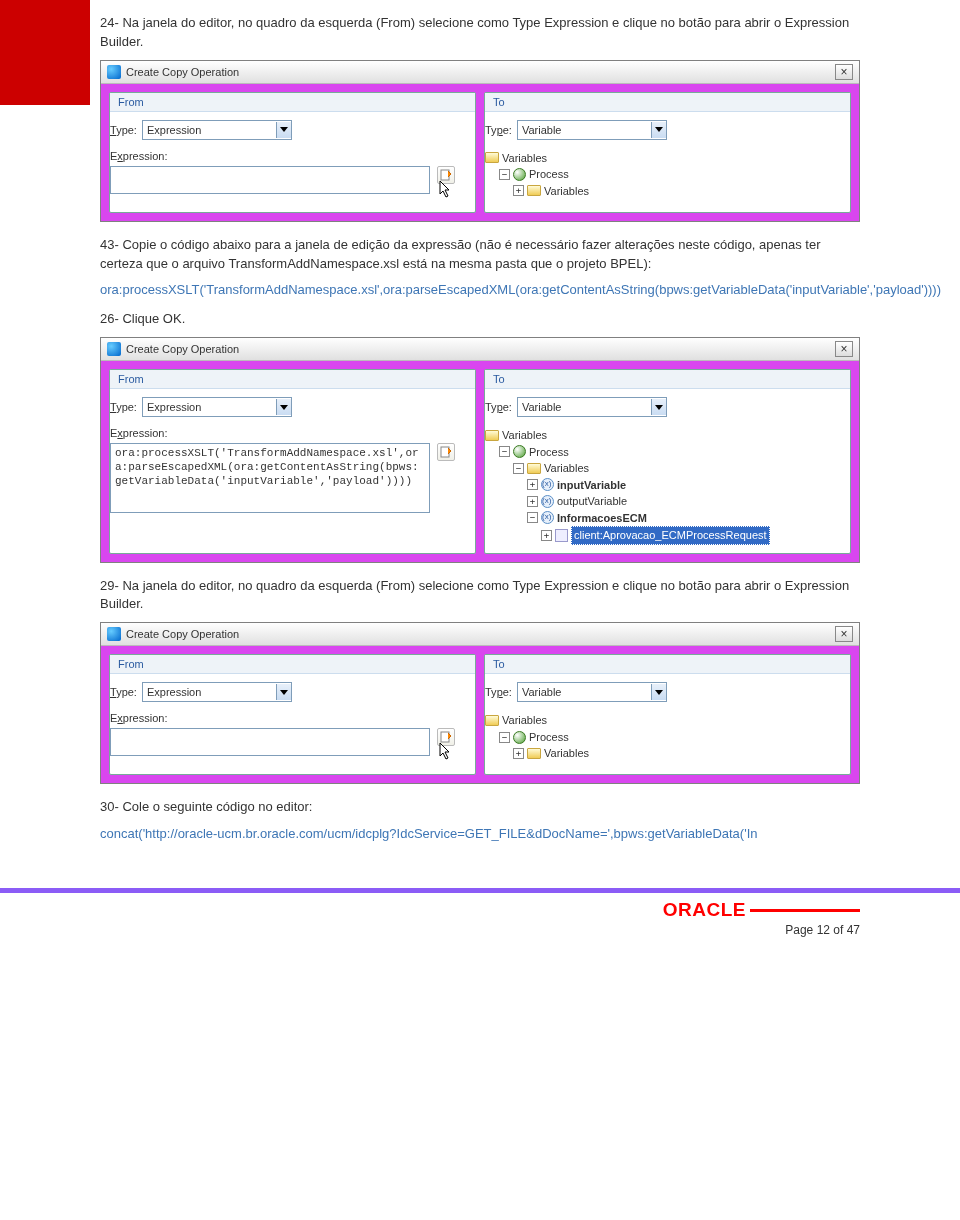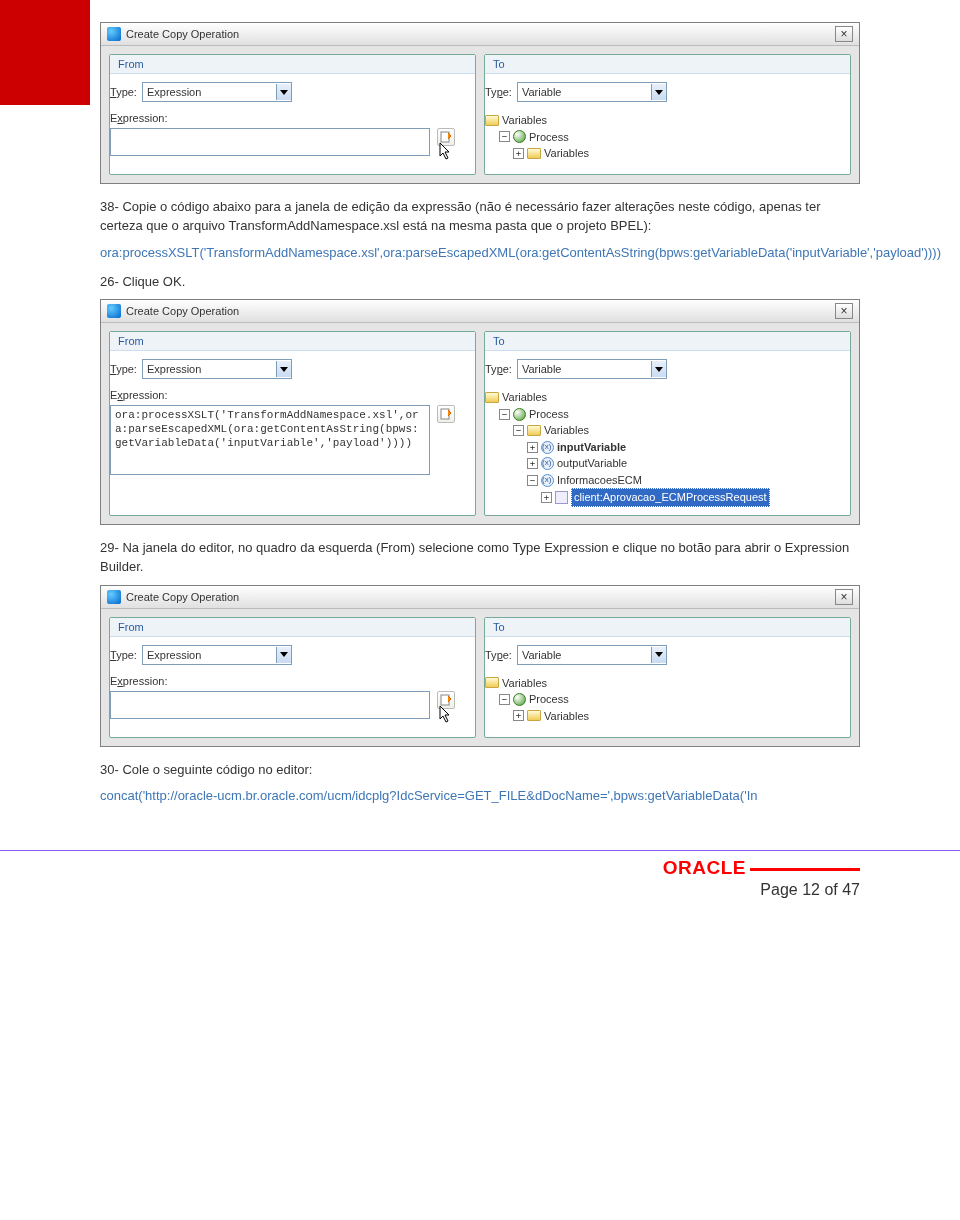--- a/index.html
+++ b/index.html
@@ -1,21 +1,21 @@
 <!DOCTYPE html>
 <html><head>
 <meta charset="utf-8">
 <style>
   * { box-sizing: border-box; margin: 0; padding: 0; }
   body { font-family: Verdana, Arial, sans-serif; font-size: 13px; color: #333; background: #fff; width: 960px; position: relative; }
   .red-bar { position: absolute; top: 0; left: 0; width: 90px; height: 105px; background: #c00; }
   .content { padding: 14px 100px 20px 100px; }
   .step { margin-bottom: 6px; line-height: 1.45; }
   .code-blue { color: #3E76B5; font-family: Verdana, Arial, sans-serif; line-height: 1.45; }
-  .dialog { border: 1px solid #808080; background: #e5e5e5; margin: 8px 0 14px 0; font-size: 11px; font-family: Tahoma, Arial, sans-serif; position: relative; }
+  .dialog { border: 1px solid #808080; background: #d946ef; margin: 8px 0 14px 0; font-size: 11px; font-family: Tahoma, Arial, sans-serif; position: relative; }
   .titlebar { background: linear-gradient(#fff, #e0e0e0); border-bottom: 1px solid #bbb; padding: 3px 6px; display: flex; align-items: center; justify-content: space-between; }
   .titlebar-left { display: flex; align-items: center; gap: 5px; }
   .title-icon { width: 14px; height: 14px; background: radial-gradient(circle at 30% 30%, #6cf, #06c); border-radius: 2px; }
   .title-x { width: 18px; height: 16px; border: 1px solid #888; background: linear-gradient(#fff,#ddd); text-align: center; line-height: 14px; font-family: Arial; font-size: 12px; cursor: pointer; }
   .panes { display: flex; padding: 8px; gap: 8px; }
   .pane { flex: 1; border: 1px solid #7a9; background: #fff; border-radius: 2px; }
   .pane-title { color: #2a5aa0; background: #eef3f8; border-bottom: 1px solid #cde; padding: 3px 8px; font-size: 11px; }
   .pane-body { padding: 8px 0; min-height: 100px; position: relative; }
   .row { display: flex; align-items: center; margin-bottom: 10px; gap: 5px; }
   .label { font-size: 11px; }
@@ -33,32 +33,33 @@
   .tree-indent1 { padding-left: 14px; }
   .tree-indent2 { padding-left: 28px; }
   .tree-indent3 { padding-left: 42px; }
   .tree-indent4 { padding-left: 56px; }
   .pm { width: 11px; height: 11px; border: 1px solid #888; background: #fff; font-size: 9px; line-height: 9px; text-align: center; font-family: monospace; cursor: pointer; }
   .folder { width: 14px; height: 11px; background: linear-gradient(#fffbd6,#f0cc56); border: 1px solid #c9a63f; border-radius: 1px; }
   .node-icon { width: 13px; height: 13px; border-radius: 50%; background: radial-gradient(circle at 30% 30%, #fff, #4b9e2f); border: 1px solid #3a7a22; }
   .var-icon { width: 13px; height: 13px; border-radius: 50%; background: #e7f0fb; border: 1px solid #5b8fc7; position: relative; }
   .var-icon::after { content: "(x)"; font-size: 8px; color: #2a5aa0; position: absolute; top: -1px; left: 0; }
   .selected { background: #316ac5; color: #fff; border: 1px dotted #fff; padding: 0 2px; }
-  .footer { margin-top: 24px; border-top: 1px solid #8b5cf6; padding: 6px 100px 16px 0; display: flex; flex-direction: column; align-items: flex-end; gap: 2px; text-align: center; }
+  .footer { margin-top: 24px; border-top: 5px solid #8b5cf6; padding: 6px 100px 16px 0; display: flex; flex-direction: column; align-items: flex-end; gap: 2px; text-align: center; }
   .oracle-logo { font-family: Arial, sans-serif; font-weight: bold; font-size: 19px; letter-spacing: 0.5px; color: #f00; }
   .oracle-logo .bar { display: inline-block; height: 3px; width: 110px; background: #f00; margin-left: 4px; vertical-align: middle; }
-  .page-num { font-size: 16px; color: #333; }
+  .page-num { font-size: 12px; color: #333; }
 </style>
 </head>
 <body>
 
 <div class="red-bar"></div>
 
 <div class="content">
 
+  <p class="step"><span>24- Na janela do editor, no quadro da esquerda (From) selecione como Type Expression e clique no botão para abrir o Expression Builder.</span></p>
 
   <div class="dialog">
     <div class="titlebar">
       <div class="titlebar-left">
         <span class="title-icon"></span>
         <span>Create Copy Operation</span>
       </div>
       <div class="title-x">×</div>
     </div>
     <div class="panes">
@@ -113,21 +114,21 @@
                 <span class="pm">+</span>
                 <span class="folder"></span>
                 <span>Variables</span>
               </div>
           </div>
         </div>
       </div>
     </div>
   </div>
 
-  <p class="step"><span>38- Copie o código abaixo para a janela de edição da expressão (não é necessário fazer alterações neste código, apenas ter certeza que o arquivo TransformAddNamespace.xsl está na mesma pasta que o projeto BPEL):</span></p>
+  <p class="step"><span>43- Copie o código abaixo para a janela de edição da expressão (não é necessário fazer alterações neste código, apenas ter certeza que o arquivo TransformAddNamespace.xsl está na mesma pasta que o projeto BPEL):</span></p>
   <p class="code-blue" style="margin:8px 0 10px 0;">ora:processXSLT('TransformAddNamespace.xsl',ora:parseEscapedXML(ora:getContentAsString(bpws:getVariableData('inputVariable','payload'))))</p>
 
   <p class="step">26- Clique OK.</p>
 
   <div class="dialog">
     <div class="titlebar">
       <div class="titlebar-left">
         <span class="title-icon"></span>
         <span>Create Copy Operation</span>
       </div>
@@ -187,21 +188,21 @@
                 <span style="font-weight:bold;">inputVariable</span>
               </div>
             <div class="tree-row tree-indent3">
                 <span class="pm">+</span>
                 <span class="var-icon"></span>
                 <span style="font-weight:normal;">outputVariable</span>
               </div>
             <div class="tree-row tree-indent3">
                 <span class="pm">−</span>
                 <span class="var-icon"></span>
-                <span style="font-weight:normal;">InformacoesECM</span>
+                <span style="font-weight:bold;">InformacoesECM</span>
               </div>
             <div class="tree-row tree-indent4">
                 <span class="pm">+</span>
                 <span style="width:13px;height:13px;background:#eef;border:1px solid #99c;display:inline-block;"></span>
                 <span class="selected">client:Aprovacao_ECMProcessRequest</span>
               </div>
           </div>
         </div>
       </div>
     </div>

